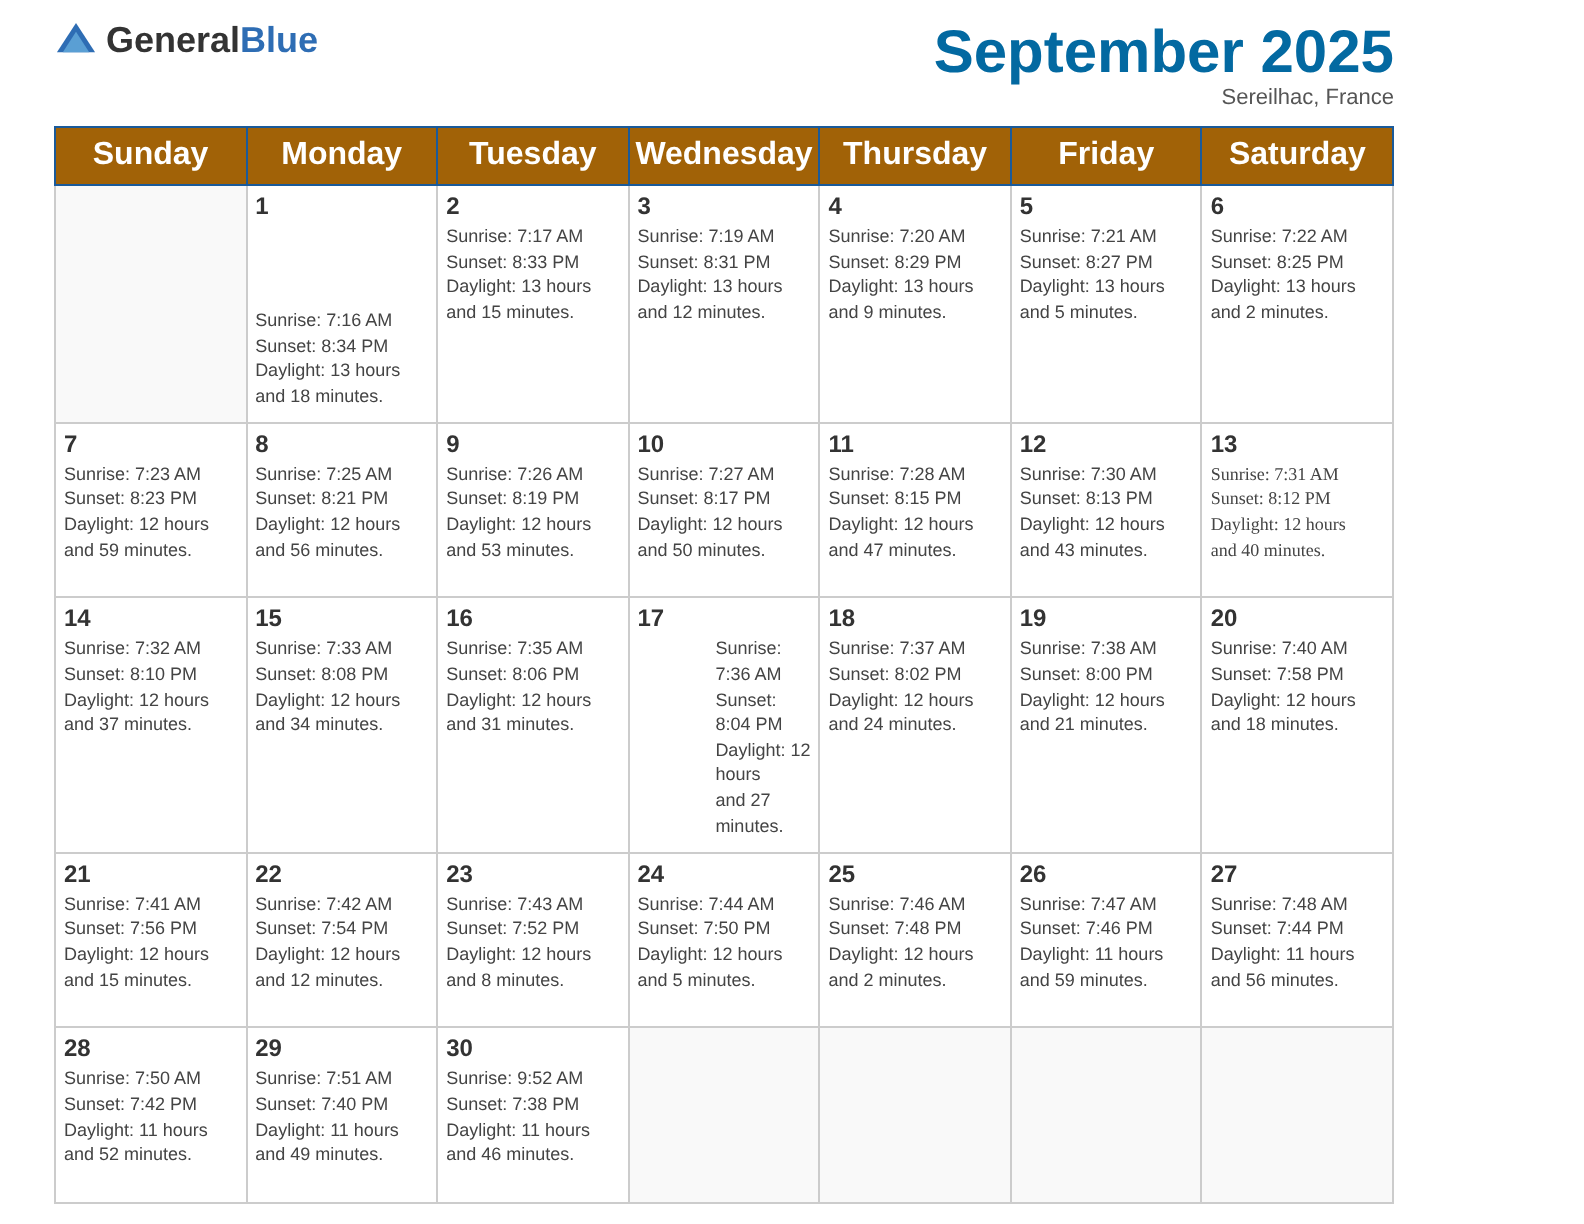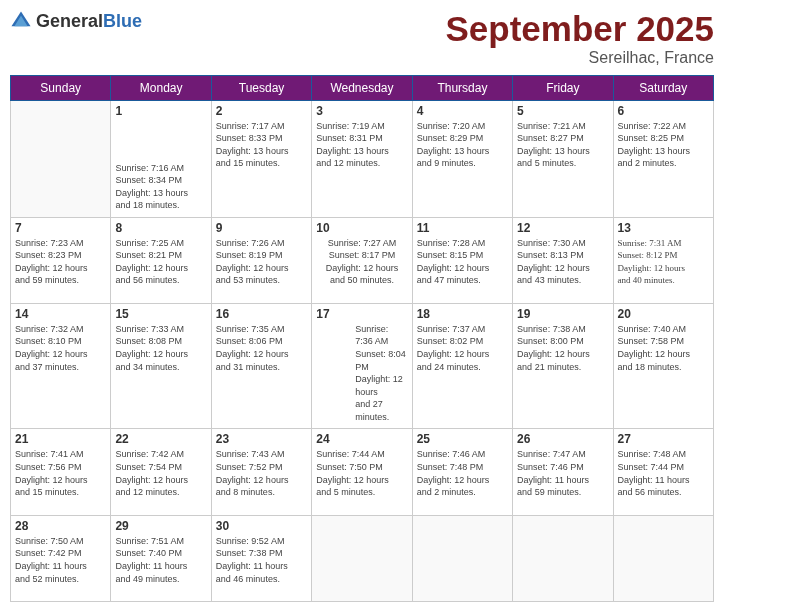--- a/index.html
+++ b/index.html
@@ -6,21 +6,21 @@
     body {
       width: 792px;
       height: 612px;
       font-family: Arial, sans-serif;
       background: #fff;
       overflow: hidden;
     }
     .page {
       width: 724px;
       height: 612px;
-      padding: 10px 10px;
+      padding: 10px 27px;
       display: flex;
       flex-direction: column;
     }
     .header {
       display: flex;
       justify-content: space-between;
       align-items: flex-start;
       margin-bottom: 8px;
     }
     .logo {
@@ -41,42 +41,42 @@
       line-height: 1;
     }
     .logo-icon {
       width: 22px;
       height: 22px;
     }
     .title-section {
       text-align: right;
     }
     .month-title {
-      font-size: 35px;
-      font-weight: bold;
-      color: #7f1d1d;
+      font-size: 30px;
+      font-weight: bold;
+      color: #0369a1;
       line-height: 1.1;
     }
     .subtitle {
-      font-size: 16px;
+      font-size: 11px;
       color: #555;
     }
     .calendar {
       flex: 1;
       border: 1px solid #ccc;
       border-collapse: collapse;
       width: 100%;
       table-layout: fixed;
     }
     .calendar th {
-      background-color: #701a75;
+      background-color: #a16207;
       color: white;
       text-align: center;
-      font-size: 12px;
-      font-weight: normal;
+      font-size: 16px;
+      font-weight: bold;
       padding: 5px 3px;
       border: 1px solid #1a5a9a;
     }
     .calendar td {
       border: 1px solid #ccc;
       vertical-align: top;
       padding: 3px 4px;
       font-size: 9.5px;
       color: #333;
       background: #fff;
@@ -193,21 +193,21 @@
           </td>
           <td>
             <span class="day-number">9</span>
             <div class="day-info" style="white-space: pre-line;">Sunrise: 7:26 AM
 Sunset: 8:19 PM
 Daylight: 12 hours
 and 53 minutes.</div>
           </td>
           <td>
             <span class="day-number">10</span>
-            <div class="day-info" style="white-space: pre-line; text-align: center;">Sunrise: 7:27 AM
+            <div class="day-info" style="white-space: pre-line;">Sunrise: 7:27 AM
 Sunset: 8:17 PM
 Daylight: 12 hours
 and 50 minutes.</div>
           </td>
           <td>
             <span class="day-number">11</span>
             <div class="day-info" style="white-space: pre-line;">Sunrise: 7:28 AM
 Sunset: 8:15 PM
 Daylight: 12 hours
 and 47 minutes.</div>

